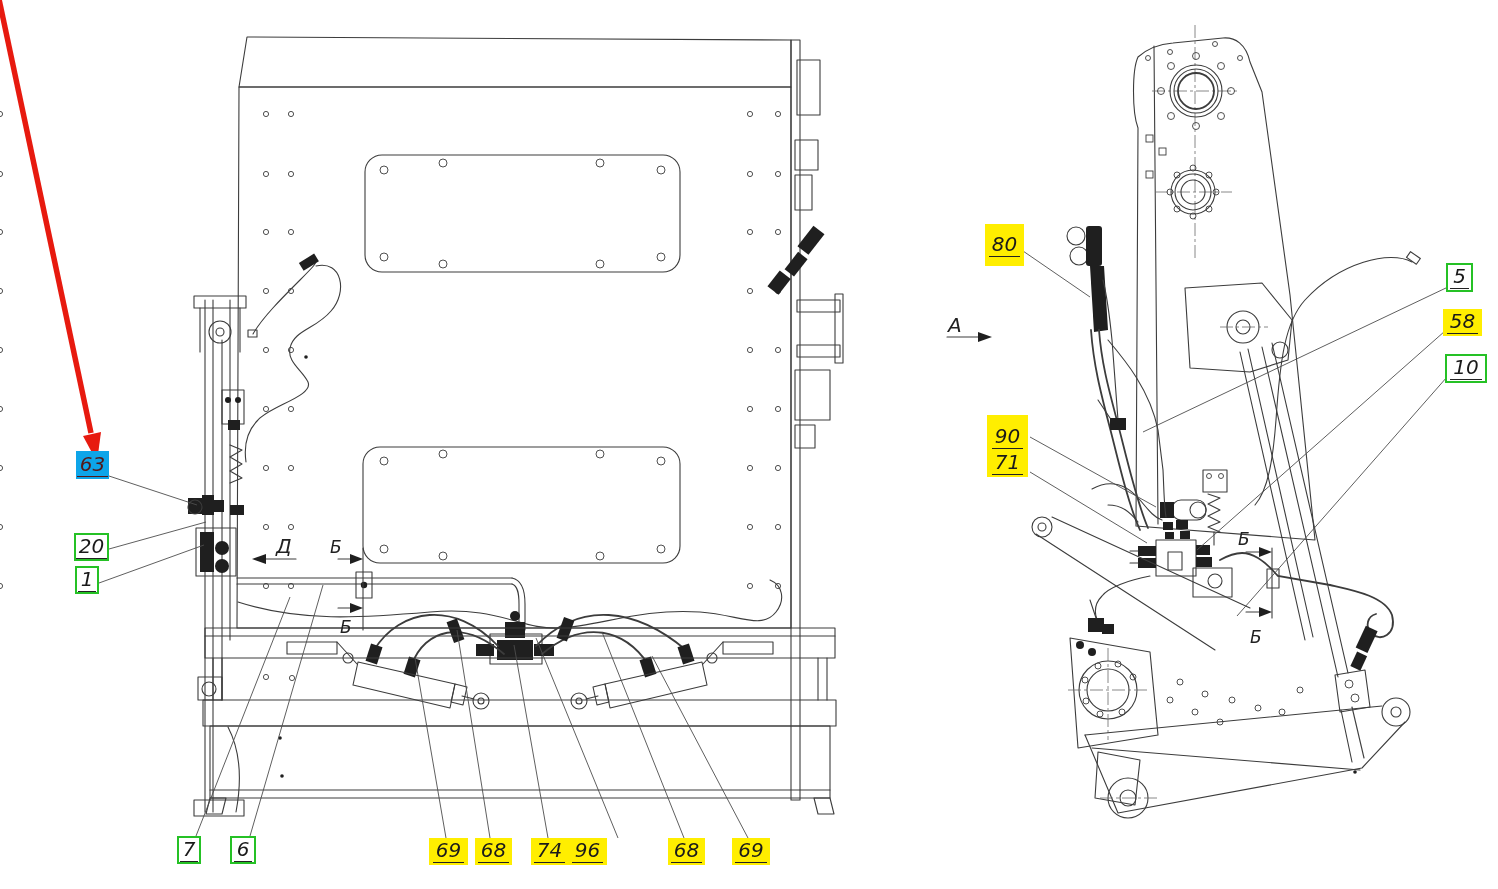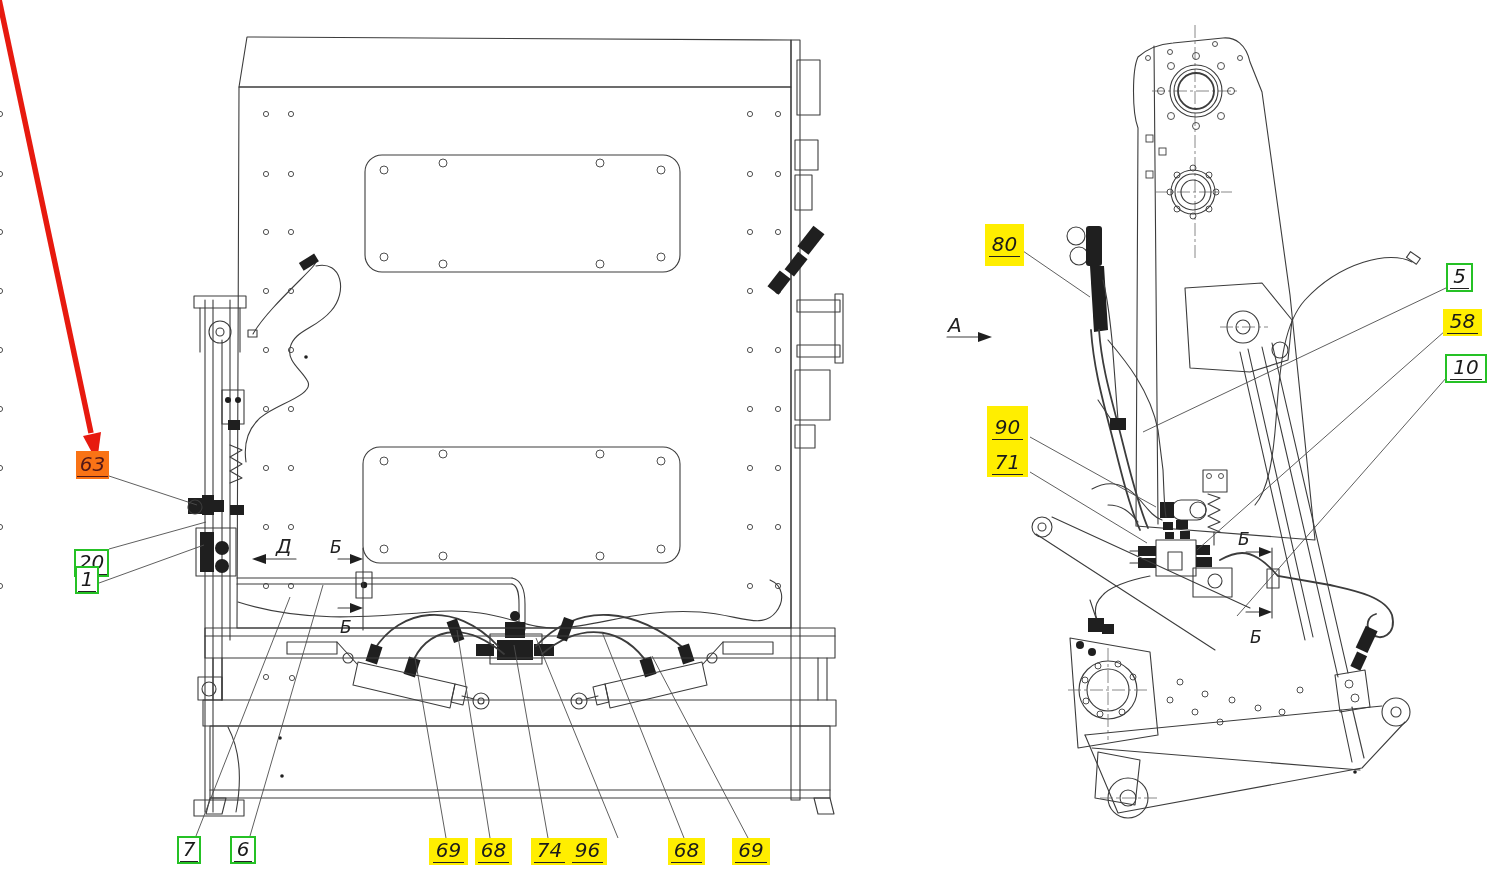--- a/index.html
+++ b/index.html
@@ -4,21 +4,21 @@
 <style>
   html,body{margin:0;padding:0;background:#ffffff;}
   #stage{position:relative;width:1498px;height:889px;background:#fff;overflow:hidden;
          font-family:"DejaVu Sans",sans-serif;}
   #art{position:absolute;left:0;top:0;}
   .callout{position:absolute;display:flex;align-items:center;justify-content:center;
            font:italic 20px/1 "DejaVu Sans",sans-serif;color:#1a1a1a;box-sizing:border-box;}
   .callout .u{border-bottom:1.6px solid #222;padding:0 3px 2px 3px;}
   .callout.y{background:#ffee00;}
   .callout.g{background:#ffffff;border:2px solid #25c125;}
-  .callout.r{background:#f97316;color:#521818;}
+  .callout.r{background:#0ea5e9;color:#521818;}
   .callout.r .u{border-bottom-color:#521818;}
   svg text.mk{font:italic 20px "DejaVu Sans",sans-serif;fill:#222;}
   svg text.mks{font:italic 17px "DejaVu Sans",sans-serif;fill:#222;}
   svg .ln{stroke:#3c3c3c;stroke-width:1.1;fill:none;stroke-linecap:round;stroke-linejoin:round;}
   svg .lw{stroke:#3c3c3c;stroke-width:1.8;fill:none;stroke-linecap:round;}
   svg .lt{stroke:#4d4d4d;stroke-width:0.9;fill:none;}
   svg .dk{fill:#1f1f1f;stroke:none;}
   svg .cl{stroke:#6a6a6a;stroke-width:0.8;fill:none;stroke-dasharray:13 3 3 3;}
   svg .hole{stroke:#3c3c3c;stroke-width:0.9;fill:none;}
 </style>
@@ -424,21 +424,21 @@
 
   <g>
     <line x1="-4" y1="-15" x2="91" y2="433" stroke="#e71a0f" stroke-width="5.5"></line>
     <polygon points="97,462 83,436 101,432" fill="#e71a0f"></polygon>
   </g>
 </svg>
 
 <div class="callout r" style="left:76px;top:451px;width:33px;height:28px;">
       <span class="u">63</span>
     </div>
-<div class="callout g" style="left:74px;top:533px;width:35px;height:28px;margin-top:16px;">
+<div class="callout g" style="left:74px;top:533px;width:35px;height:28px;">
       <span class="u">20</span>
     </div>
 <div class="callout g" style="left:75px;top:566px;width:24px;height:28px;">
       <span class="u">1</span>
     </div>
 <div class="callout g" style="left:177px;top:836px;width:24px;height:28px;">
       <span class="u">7</span>
     </div>
 <div class="callout g" style="left:230px;top:836px;width:26px;height:28px;">
       <span class="u">6</span>
@@ -466,20 +466,20 @@
     </div>
 <div class="callout g" style="left:1446px;top:263px;width:27px;height:29px;">
       <span class="u">5</span>
     </div>
 <div class="callout y" style="left:1443px;top:309px;width:39px;height:27px;font-style:italic;">
       <span class="u">58</span>
     </div>
 <div class="callout g" style="left:1445px;top:354px;width:42px;height:29px;">
       <span class="u">10</span>
     </div>
-<div class="callout y" style="left:987px;top:406px;width:41px;height:45px;">
+<div class="callout y" style="left:987px;top:415px;width:41px;height:45px;">
       <span class="u">90</span>
     </div>
 <div class="callout y" style="left:987px;top:450px;width:41px;height:27px;">
       <span class="u">71</span>
     </div>
 
 </div>
 
 </body></html>

